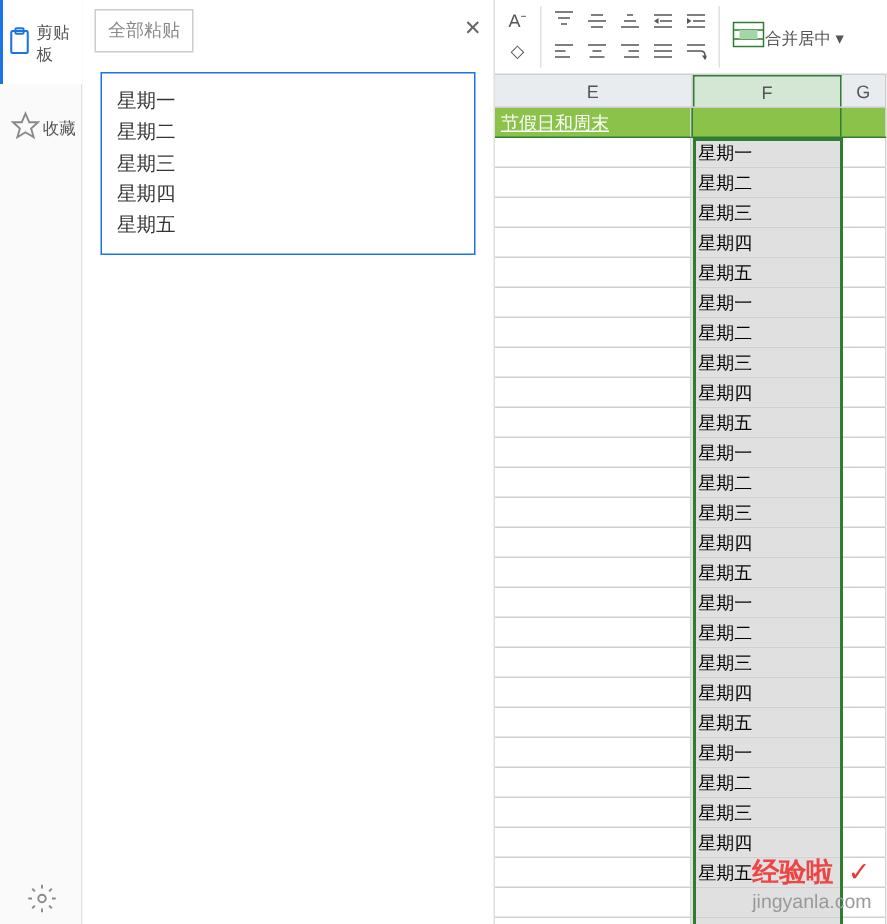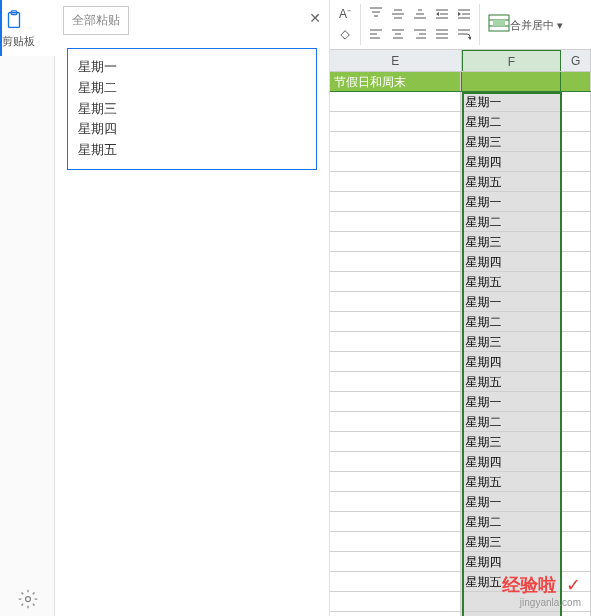--- a/index.html
+++ b/index.html
@@ -1,20 +1,20 @@
 <!DOCTYPE html>
 <html><head>
   <meta charset="utf-8">
   <style>
     * { box-sizing: border-box; margin: 0; padding: 0; }
     body { font-family: "Microsoft YaHei", Arial, sans-serif; font-size: 12px; background: #fff; width: 591px; height: 616px; overflow: hidden; position: relative; }
     
     
     .icon-rail { position: absolute; left: 0; top: 0; width: 55px; height: 616px; background: #fafafa; border-right: 1px solid #e0e0e0; }
-    .rail-item { width: 55px; height: 56px; display: flex; flex-direction: column; align-items: flex-start; justify-content: center; cursor: pointer; }
+    .rail-item { width: 55px; height: 56px; display: flex; align-items: center; justify-content: center; cursor: pointer; }
     .rail-item.active { background: #fff; border-left: 2px solid #1a73e8; }
     .rail-icon { width: 24px; height: 24px; display: flex; align-items: center; justify-content: center; }
     .rail-label { font-size: 11px; color: #555; margin-top: 2px; }
     .rail-bottom { position: absolute; bottom: 5px; left: 0; width: 55px; display: flex; justify-content: center; }
     
     
     .clipboard-panel { position: absolute; left: 55px; top: 0; width: 275px; height: 616px; background: #fff; border-right: 1px solid #e0e0e0; }
     .panel-header { height: 40px; display: flex; align-items: center; padding: 0 8px; }
     .panel-btn { font-size: 12px; color: #888; background: #fff; border: 1px solid #ccc; padding: 5px 8px; margin-right: 4px; cursor: pointer; text-align: center; }
     .panel-close { position: absolute; right: 8px; top: 10px; cursor: pointer; color: #666; font-size: 14px; }
@@ -33,49 +33,57 @@
     
     .sheet { position: absolute; left: 330px; top: 50px; right: 0; bottom: 0; overflow: hidden; background: #fff; }
     .col-headers { display: flex; height: 22px; background: #e8ecef; border-bottom: 1px solid #ccc; }
     .col-header { border-right: 1px solid #ccc; text-align: center; font-size: 12px; color: #555; line-height: 22px; }
     .col-E { width: 132px; }
     .col-F { width: 100px; background: #d4e6d4; border: 1px solid #2e7d32; border-bottom: none; }
     .col-G { width: 30px; }
     
     .row { display: flex; height: 20px; border-bottom: 1px solid #d0d0d0; }
     .cell { border-right: 1px solid #d0d0d0; font-size: 12px; padding: 0 4px; line-height: 20px; overflow: hidden; white-space: nowrap; }
-    .cell-E { width: 132px; }
+    .cell-E { width: 132px; text-decoration: underline; }
     .cell-F { width: 100px; }
     .cell-G { width: 30px; }
     
     .green-header { background: #8bc34a; color: #fff; border-bottom: 1px solid #2e7d32; }
     .green-header .cell-F { border-left: 1px solid #2e7d32; border-right: 1px solid #2e7d32; }
     
     .rows-wrap { position: relative; }
     .selection-box { position: absolute; left: 132px; top: 20px; width: 100px; height: 1200px; border: 2px solid #2e7d32; pointer-events: none; }
     .sel-cell { background: #e0e0e0; }
     
     
     .watermark { position: absolute; right: 10px; bottom: 8px; display: flex; align-items: center; font-size: 13px; color: #666; }
     .watermark-logo { font-size: 18px; font-weight: bold; color: #ef4444; margin-right: 4px; }
     .watermark-check { color: #e53935; font-size: 18px; margin-left: 2px; }
-    .watermark-sub { font-size: 10px; color: #999; display: block; text-align: right; }
+    .watermark-sub { font-size: 13px; color: #999; display: block; }
   </style>
 </head>
 <body>
 
 <div class="icon-rail">
   <div class="rail-item active">
     <span class="rail-icon">
       <svg width="22" height="22" viewBox="0 0 24 24" fill="none" stroke="#1a73e8" stroke-width="1.5">
           <rect x="6" y="4" width="12" height="16" rx="1"></rect>
           <rect x="9" y="2" width="6" height="4" rx="1"></rect>
         </svg>
     </span>
     <span class="rail-label">剪贴板</span>
+  </div>
+  <div class="rail-item">
+    <span class="rail-icon">
+      <svg width="20" height="20" viewBox="0 0 24 24" fill="none" stroke="#888" stroke-width="1.5">
+          <polygon points="12,2 15,9 22,9 16.5,14 18.5,21 12,17 5.5,21 7.5,14 2,9 9,9"></polygon>
+        </svg>
+    </span>
+    <span class="rail-label">收藏</span>
   </div>
   <div class="rail-bottom">
     <span class="rail-icon">
       <svg width="20" height="20" viewBox="0 0 24 24" fill="none" stroke="#888" stroke-width="1.5">
           <circle cx="12" cy="12" r="3"></circle>
           <path d="M12 1v3M12 20v3M4.2 4.2l2.1 2.1M17.7 17.7l2.1 2.1M1 12h3M20 12h3M4.2 19.8l2.1-2.1M17.7 6.3l2.1-2.1"></path>
         </svg>
     </span>
   </div>
 </div>

